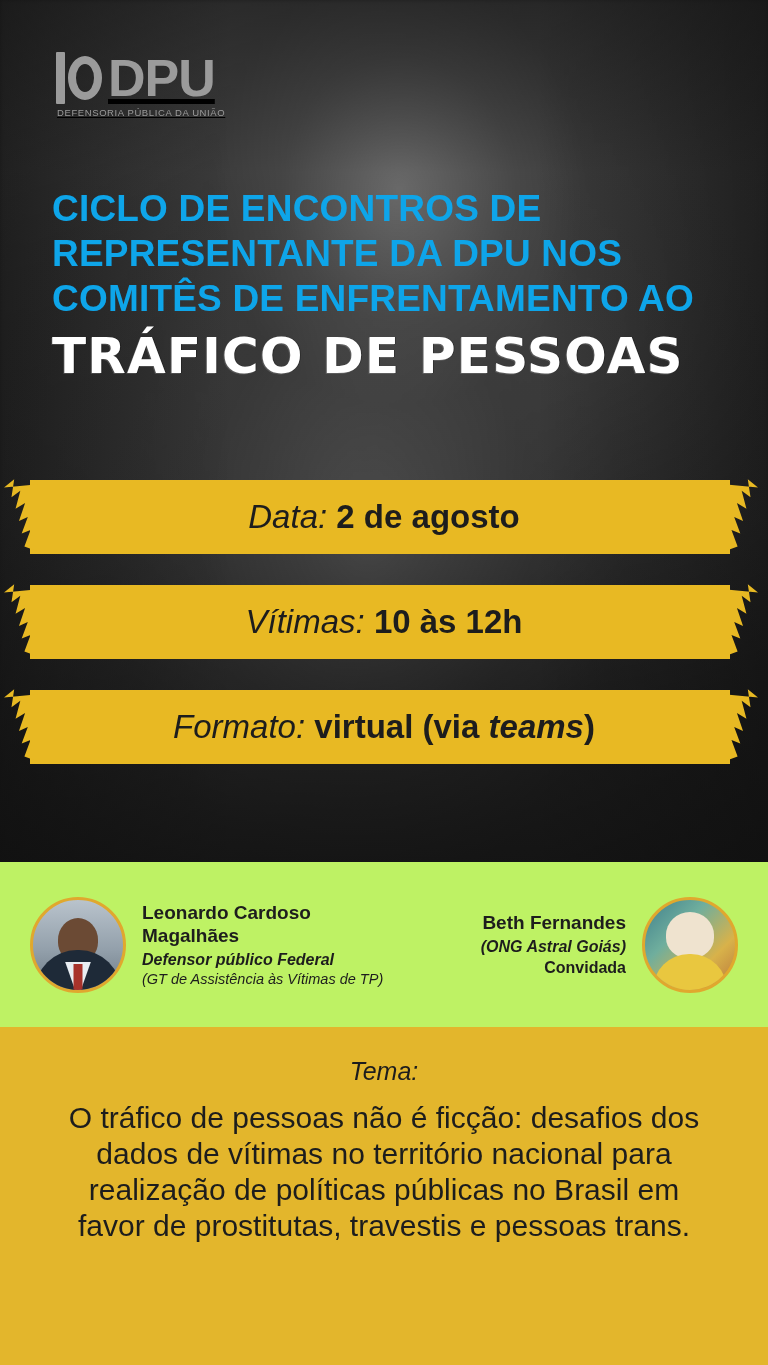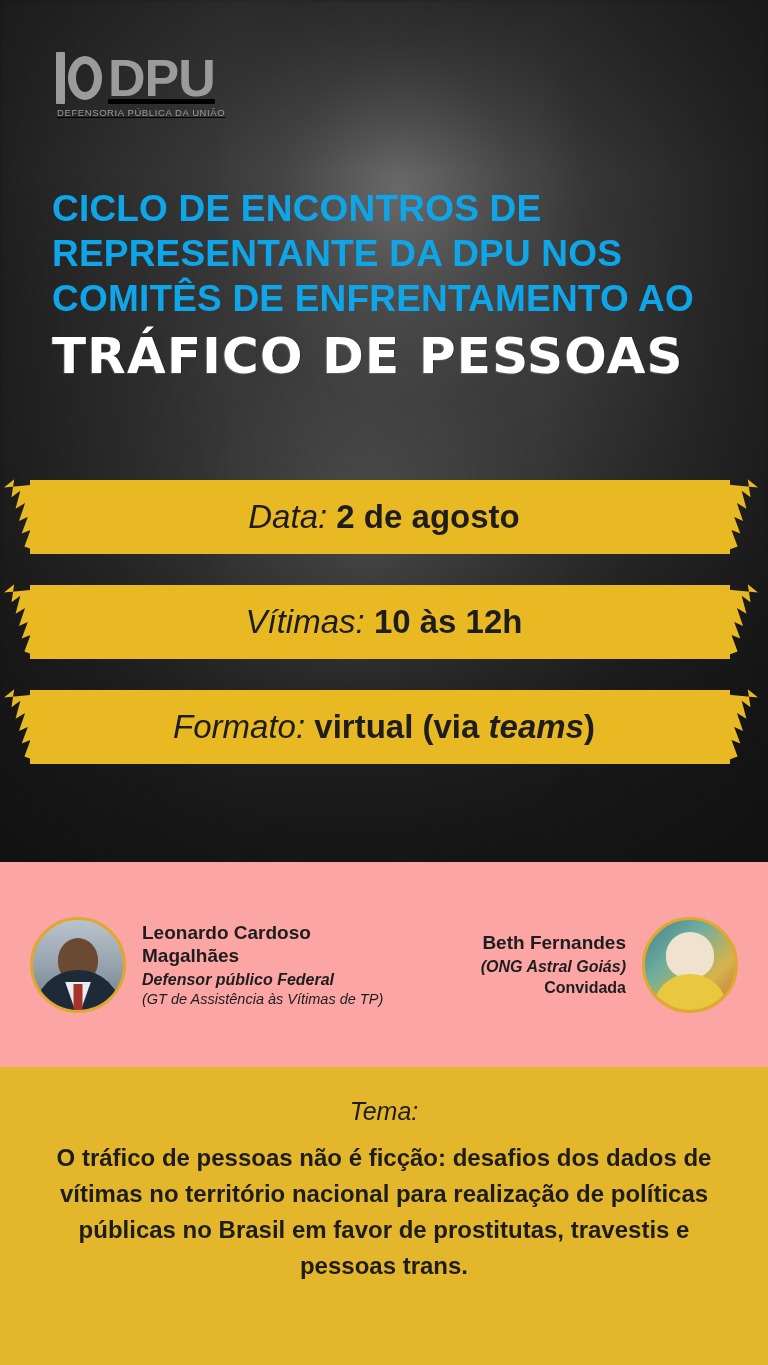--- a/index.html
+++ b/index.html
@@ -170,22 +170,22 @@
     color: #1d1d1d;
     white-space: nowrap;
   }
   .strip-label { font-style: italic; font-weight: normal; }
   .strip-value { font-weight: bold; }
   .strip-paren { font-weight: bold; }
   .strip-italic-bold { font-style: italic; font-weight: bold; text-align: center; }
 
   
   .speakers {
-    height: 205px;
-    background: #fca5a5;
+    height: 165px;
+    background: #bef264;
     display: flex;
     align-items: center;
     padding: 0 30px;
   }
   .speaker {
     display: flex;
     align-items: center;
   }
   .speaker.left { width: 52%; }
   .speaker.right { width: 48%; justify-content: flex-end; }
@@ -306,22 +306,22 @@
     padding: 30px 52px 16px 52px;
     text-align: center;
   }
   .theme-label {
     font-size: 25px;
     font-style: italic;
     color: #1d1d1d;
     margin-bottom: 14px;
   }
   .theme-text {
-    font-size: 24px;
-    font-weight: bold;
+    font-size: 30px;
+    font-weight: normal;
     color: #1d1d1d;
     line-height: 36px;
   }
 </style>
 </head>
 <body>
 
 <div class="poster">
 
   <div class="hero">

